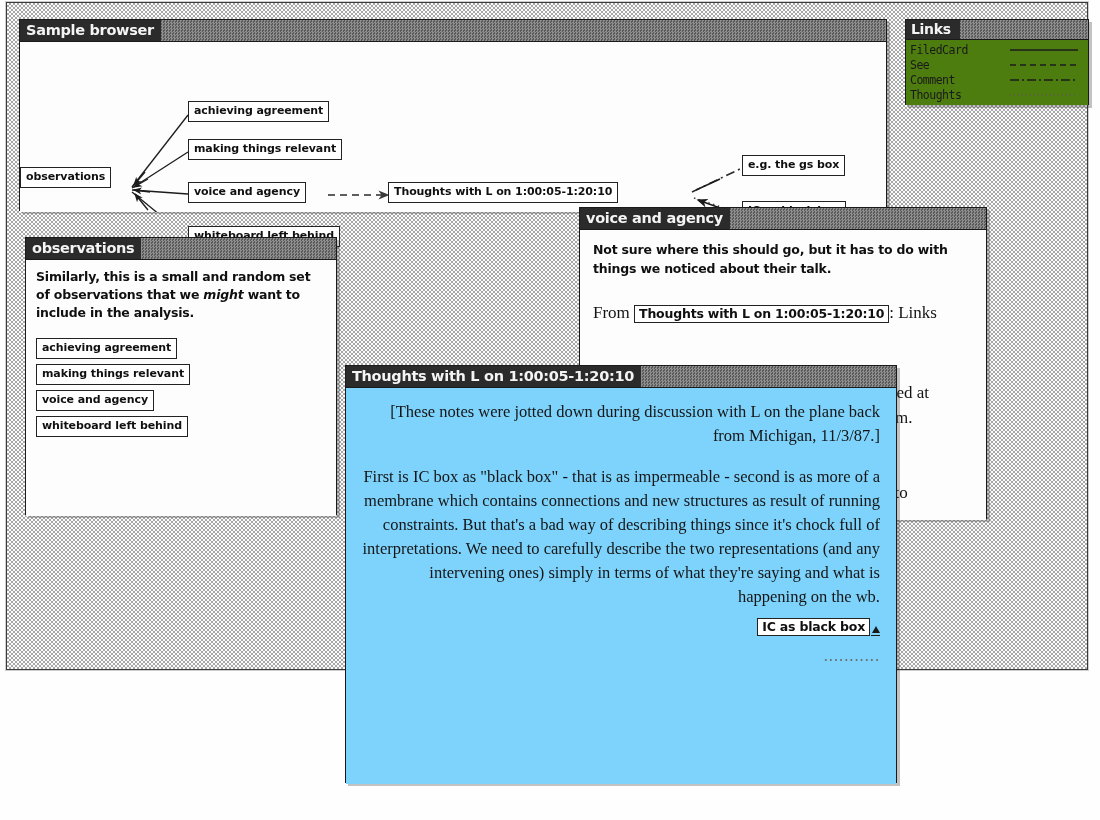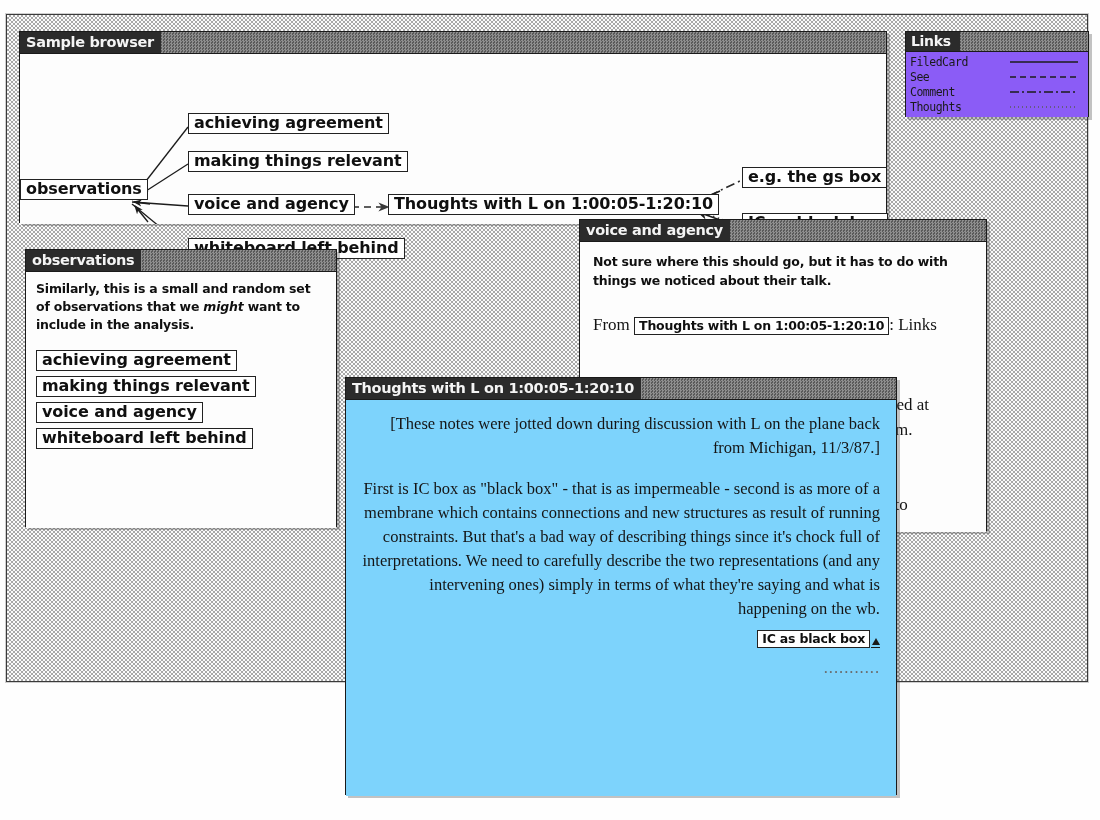--- a/index.html
+++ b/index.html
@@ -10,21 +10,21 @@
     position: relative;
     width: 1100px; height: 820px;
     background: #fefefe;
     overflow: hidden;
     font-family: "Liberation Serif", serif;
   }
 
   
   #desktop {
     position: absolute;
-    left: 6px; top: 14px;
+    left: 6px; top: 2px;
     width: 1082px; height: 668px;
     background-color: #f2f2f2;
     background-image:
       repeating-conic-gradient(#a8a8a8 0% 25%, #fbfbfb 0% 50%);
     background-size: 4px 4px;
     box-sizing: border-box;
     border: 1px solid #3a3a3a;
     box-shadow: 0 0 0 1px #cfcfcf;
   }
 
@@ -64,21 +64,21 @@
 
   
   .node {
     position: absolute;
     background: #ffffff;
     border: 1.5px solid #222;
     box-sizing: border-box;
     padding: 1px 5px 2px 5px;
     font-family: "DejaVu Sans", sans-serif;
     font-weight: 700;
-    font-size: 16px;
+    font-size: 11px;
     color: #101010;
     white-space: nowrap;
     line-height: 16px;
     letter-spacing: -0.1px;
   }
   .inline-node {
     display: inline-block;
     background: #ffffff;
     border: 1.5px solid #222;
     padding: 0px 4px 1px 4px;
@@ -95,21 +95,21 @@
   
   #browser { left: 12px; top: 16px; width: 868px; height: 192px; }
   #browser .win-body { height: 170px; background: #fdfdfd; }
   #browser-canvas { position: absolute; inset: 0; }
   #browser-canvas svg { position: absolute; left: 0; top: 0; }
 
   
   #links { left: 898px; top: 16px; width: 184px; height: 86px; }
   #links .titlebar { height: 19px; }
   #links .title-text { height: 19px; line-height: 19px; font-size: 14px; padding: 0 9px 0 5px; text-align: right;}
-  #links .win-body { height: 65px; background: #8b5cf6; padding: 2px 4px 0 4px; box-sizing: border-box;}
+  #links .win-body { height: 65px; background: #4d7c0f; padding: 2px 4px 0 4px; box-sizing: border-box;}
   .legend-row {
     display: flex; align-items: center;
     height: 15px;
   }
   .legend-label {
     font-family: "DejaVu Sans Mono", monospace;
     font-size: 11.5px;
     color: #1a1a1a;
     width: 98px;
     white-space: nowrap;

